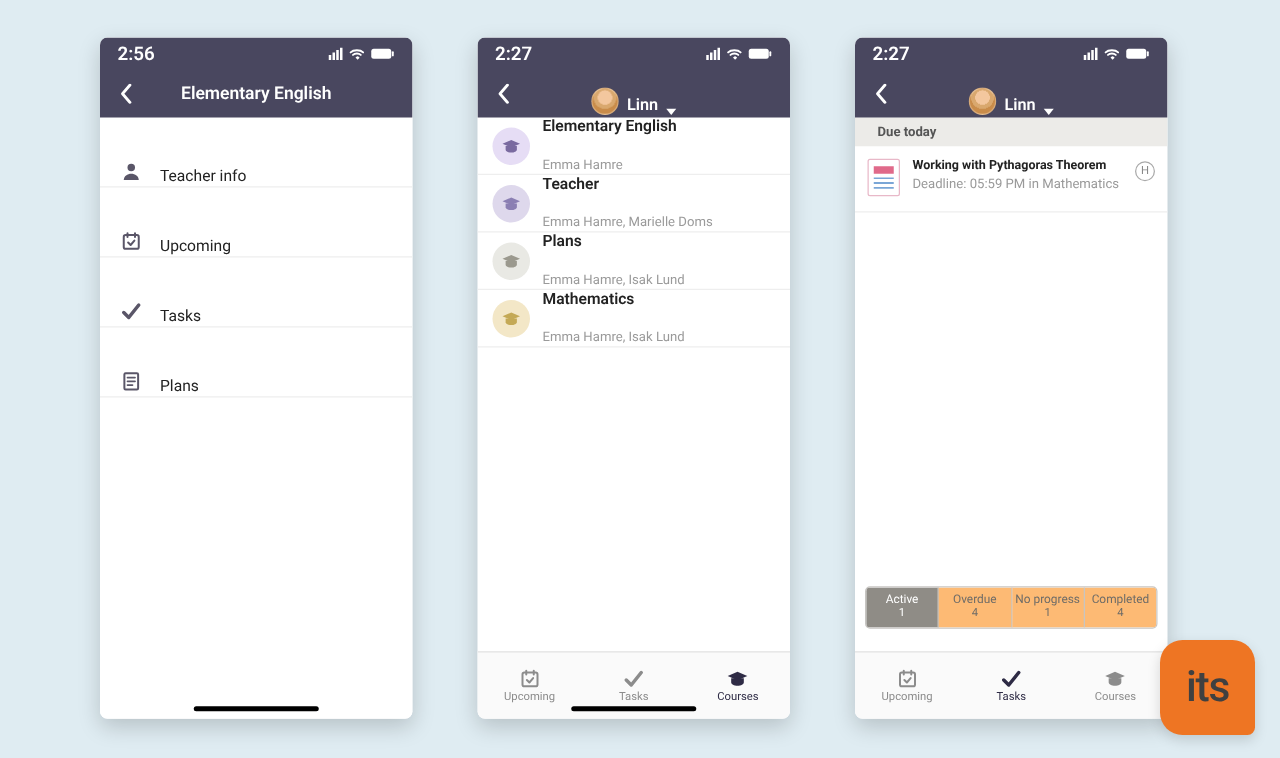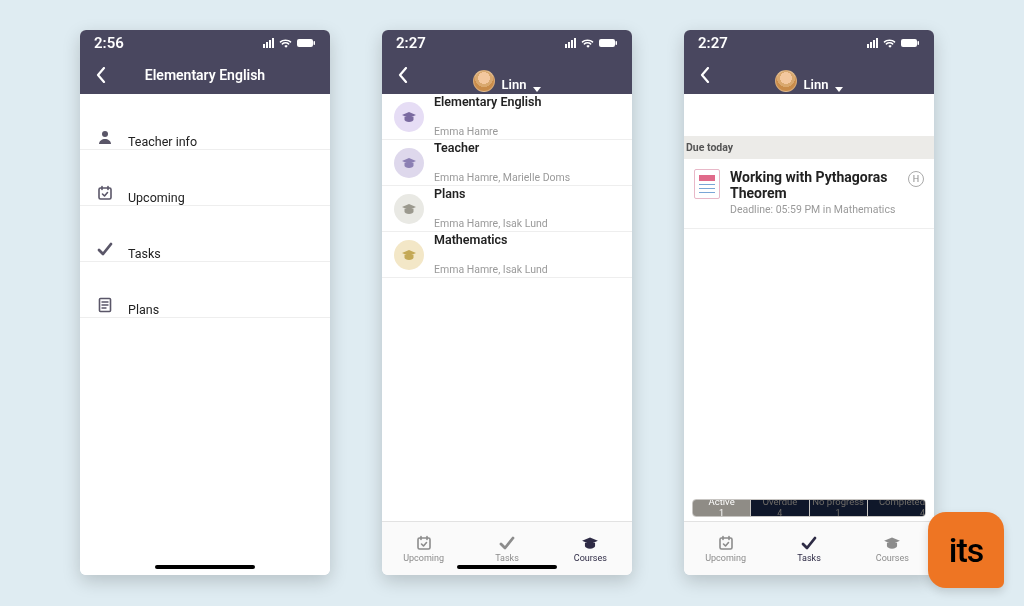--- a/index.html
+++ b/index.html
@@ -104,59 +104,58 @@
     margin-right: 10px;
   }
   .course-icon svg { width: 16px; height: 12px; }
   .course-title { font-size: 12.5px; font-weight: 600; color: #222; line-height: 1.15; }
   .course-sub   { font-size: 10.5px; color: #9a9a9a; line-height: 1.15; margin-top: 16px; }
 
   
   .section-header {
     background: #ecebe8;
     font-size: 10.5px; font-weight: 700; color: #555;
-    padding: 5px 2px;
-    margin-top: 42px;
+    padding: 5px 18px;
   }
   .task-row {
     display: flex; align-items: flex-start; gap: 10px;
     padding: 10px 10px 12px 10px;
     border-bottom: 1px solid #eee;
   }
   .task-doc-icon {
     width: 26px; height: 30px; border: 1px solid #e8b8c8; border-radius: 2px;
     position: relative; background: #fff;
   }
   .task-doc-icon::before {
     content:""; position:absolute; top:5px; left:4px; right:4px; height:6px;
     background: linear-gradient(#e06a8a,#e06a8a);
   }
   .task-doc-icon::after {
     content:""; position:absolute; top:14px; left:4px; right:4px; height:9px;
     background: repeating-linear-gradient(#7aa6d6 0 1.5px, transparent 1.5px 4px);
   }
-  .task-title { font-size: 14px; font-weight: 700; color: #222; }
+  .task-title { font-size: 10px; font-weight: 700; color: #222; }
   .task-sub   { font-size: 10.5px; color: #9a9a9a; margin-top: 2px; }
   .task-badge {
     width: 16px; height: 16px; border: 1.3px solid #aaa; border-radius: 50%;
     display: flex; align-items: center; justify-content: center;
     font-size: 9px; color: #888; margin-left: auto; flex-shrink:0; margin-top:2px;
   }
 
   .segmented {
     display: flex; border: 1px solid #c7c5c2; border-radius: 4px;
-    margin: 0 8px 4px 8px; overflow: hidden; height: 18px;
+    margin: 0 8px 18px 8px; overflow: hidden; height: 34px;
   }
   .seg {
     flex: 1; text-align: center; font-size: 9.5px; color: #6f6c67;
     border-right: 1px solid #c7c5c2;
     display:flex; flex-direction:column; justify-content:center;
-    background:#0f172a; line-height:1.15;
-  }
-  .seg:last-child { border-right: none; align-items: flex-end; }
+    background:#fdba74; line-height:1.15;
+  }
+  .seg:last-child { border-right: none; }
   .seg.active { background:#8f8c86; color:#fff; }
   .seg .cnt { font-size: 9px; }
 
   
   .tabbar {
     height: 54px; border-top: 1px solid #e2e2e2;
     display: flex; background:#fafafa;
   }
   .tab {
     flex:1; display:flex; flex-direction:column; align-items:center; justify-content:center;
@@ -169,21 +168,21 @@
     position:absolute; bottom:6px; left:50%; transform:translateX(-50%);
     width:100px; height:4px; background:#000; border-radius:3px;
   }
 
   
   .logo {
     position:absolute; right:20px; bottom:18px;
     width:76px; height:76px; background:#ee7523;
     border-radius:18px 18px 6px 18px;
     display:flex; align-items:center; justify-content:center;
-    color:#000000; font-size:34px; font-weight:500; letter-spacing:-1px;
+    color:#404040; font-size:34px; font-weight:500; letter-spacing:-1px;
     box-shadow: 0 4px 10px rgba(0,0,0,.15);
   }
 
   .flex-fill { flex:1; }
 </style>
 </head>
 <body>
 
 <svg width="0" height="0" style="position:absolute">
   <defs>

